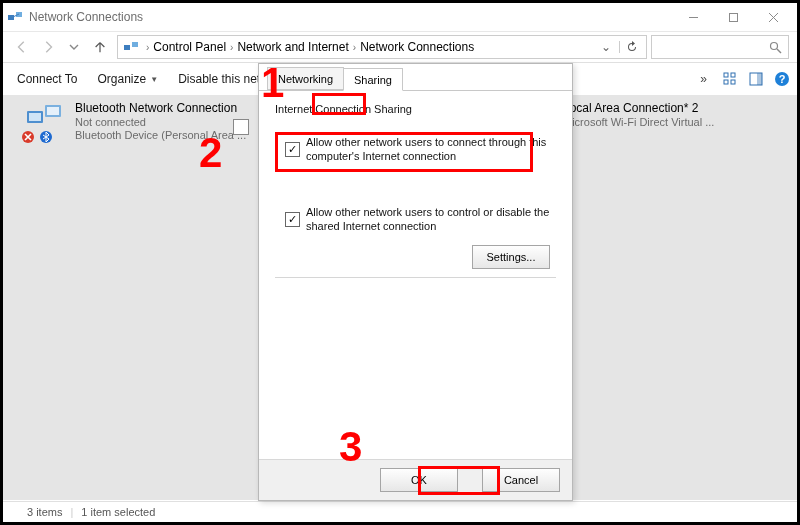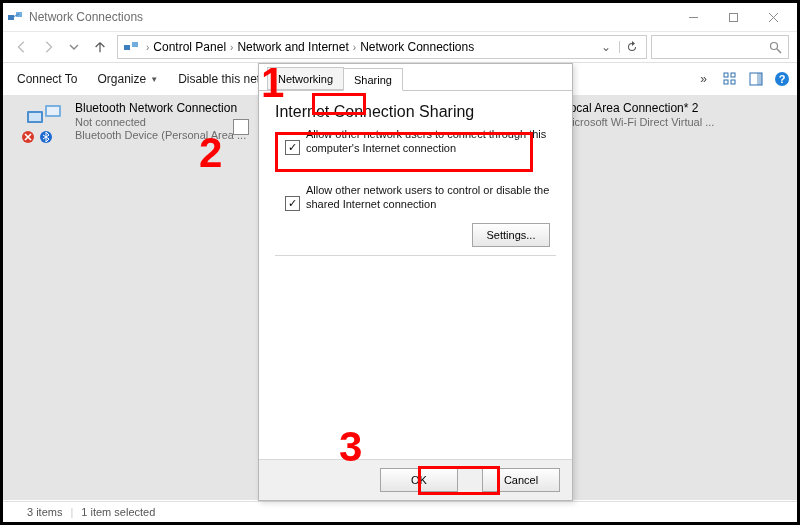--- a/index.html
+++ b/index.html
@@ -46,22 +46,22 @@
 
 .dialog{position:absolute;left:255px;top:60px;width:313px;height:436px;background:#fff;border:1px solid #b8b8b8;box-shadow:2px 2px 6px rgba(0,0,0,0.15)}
 .dtitle{height:26px;display:flex;align-items:center;padding:0 6px;color:#5a5a5a}
 .dtitle .di{width:14px;height:14px;margin-right:6px}
 .dtitle .dt{flex:1;font-size:12px}
 .dtitle .dx{width:22px;text-align:center;color:#888;font-size:14px}
 .tabs{height:24px;display:flex;align-items:flex-end;padding-left:8px;border-bottom:1px solid #c8c8c8;margin-top:2px}
 .tab{height:21px;padding:0 10px;display:flex;align-items:center;font-size:11px;border:1px solid #c8c8c8;background:#f4f4f4;margin-right:-1px}
 .tab.active{background:#fff;border-bottom:1px solid #fff;position:relative;top:1px}
 .dbody{padding:12px 16px}
-.group-title{font-size:16px;color:#111;margin-bottom:6px}
-.opt{display:flex;align-items:flex-end;margin:6px 0 4px 10px;font-size:11px;color:#111}
+.group-title{font-size:11px;color:#111;margin-bottom:6px}
+.opt{display:flex;align-items:center;margin:20px 0 4px 10px;font-size:11px;color:#111}
 .opt .cb{width:13px;height:13px;border:1px solid #666;margin-right:6px;flex:none;display:flex;align-items:center;justify-content:center}
 .opt .cb.checked::after{content:"✓";font-size:11px;line-height:11px;color:#000}
 .opt .lbl{line-height:14px}
 .settingsrow{display:flex;justify-content:flex-end;margin:12px 6px 8px 0}
 .wbtn{min-width:76px;height:22px;border:1px solid #a5a5a5;background:linear-gradient(#fefefe,#e7e7e7);font-size:11px;display:flex;align-items:center;justify-content:center}
 .hr{height:1px;background:#d6d6d6;margin:2px 0 0 0}
 .dbuttons{position:absolute;left:0;right:0;bottom:0;height:40px;background:#f0f0f0;border-top:1px solid #d8d8d8;display:flex;align-items:center;justify-content:flex-end;padding-right:12px;gap:24px}
 
 .ann{position:absolute;color:#ff0000;font-weight:900;font-size:42px;font-family:Arial,sans-serif;pointer-events:none}
 .redbox{position:absolute;border:3px solid #ff0000;pointer-events:none;box-sizing:border-box}

